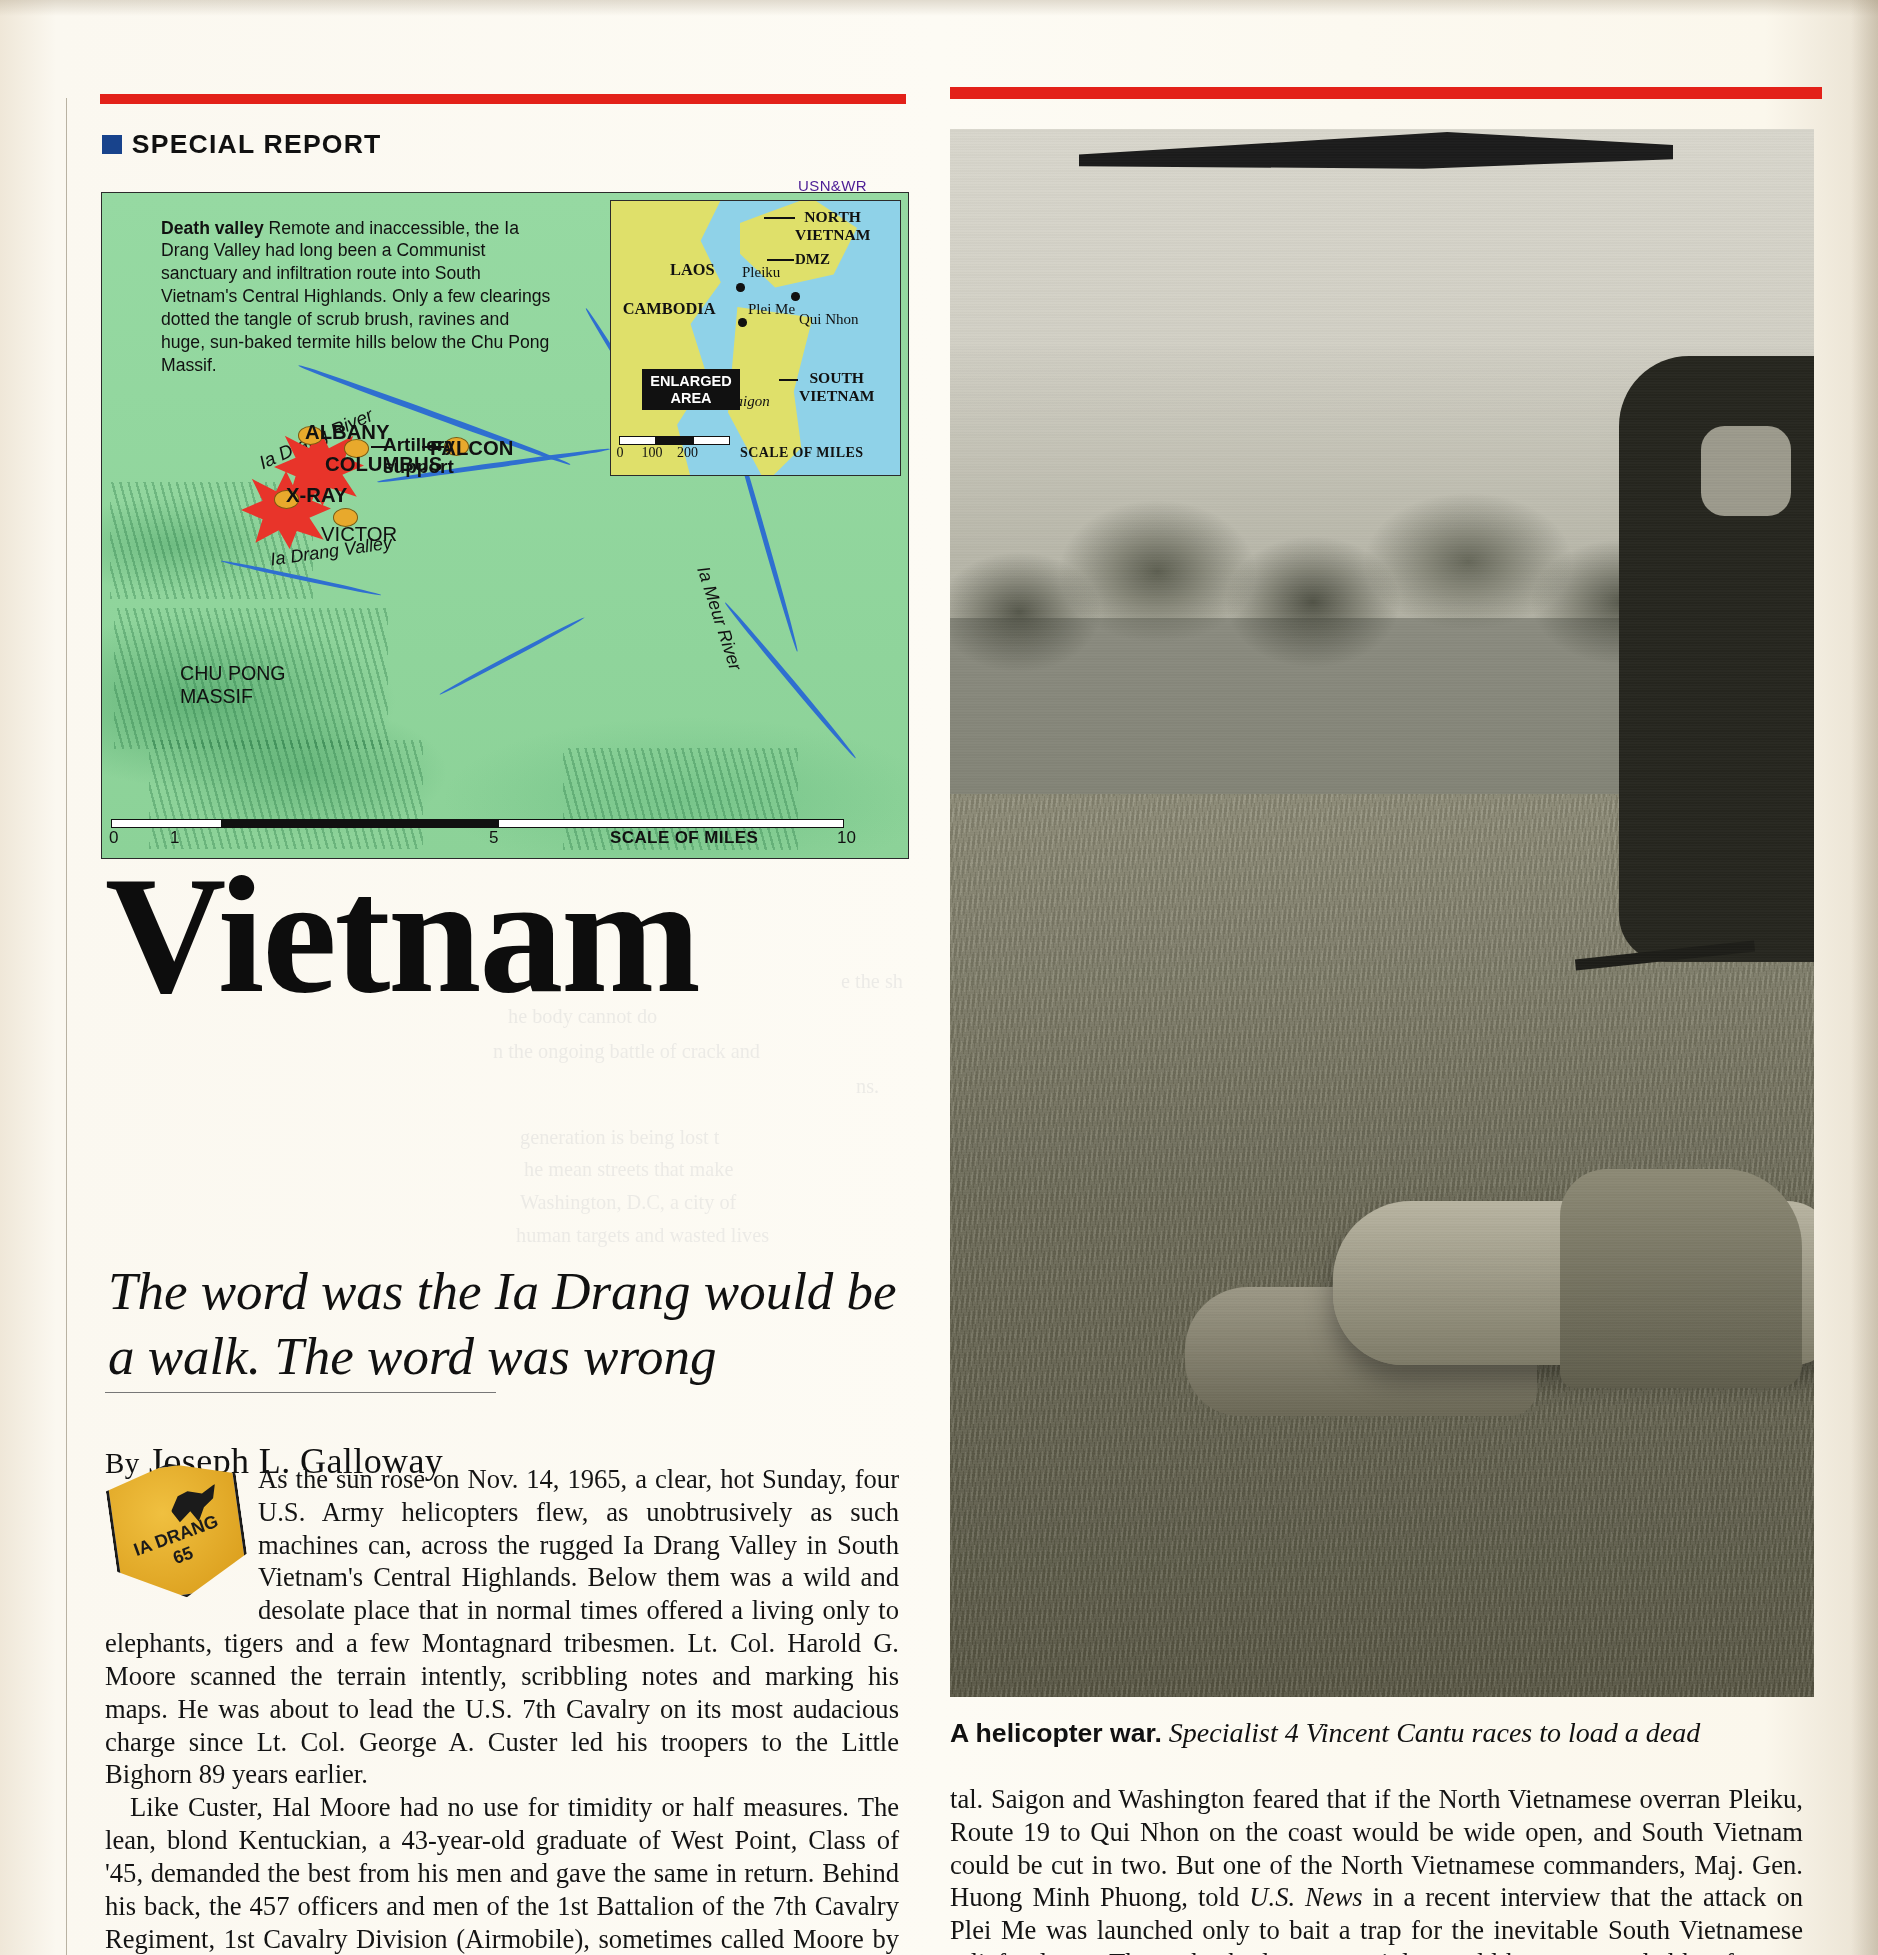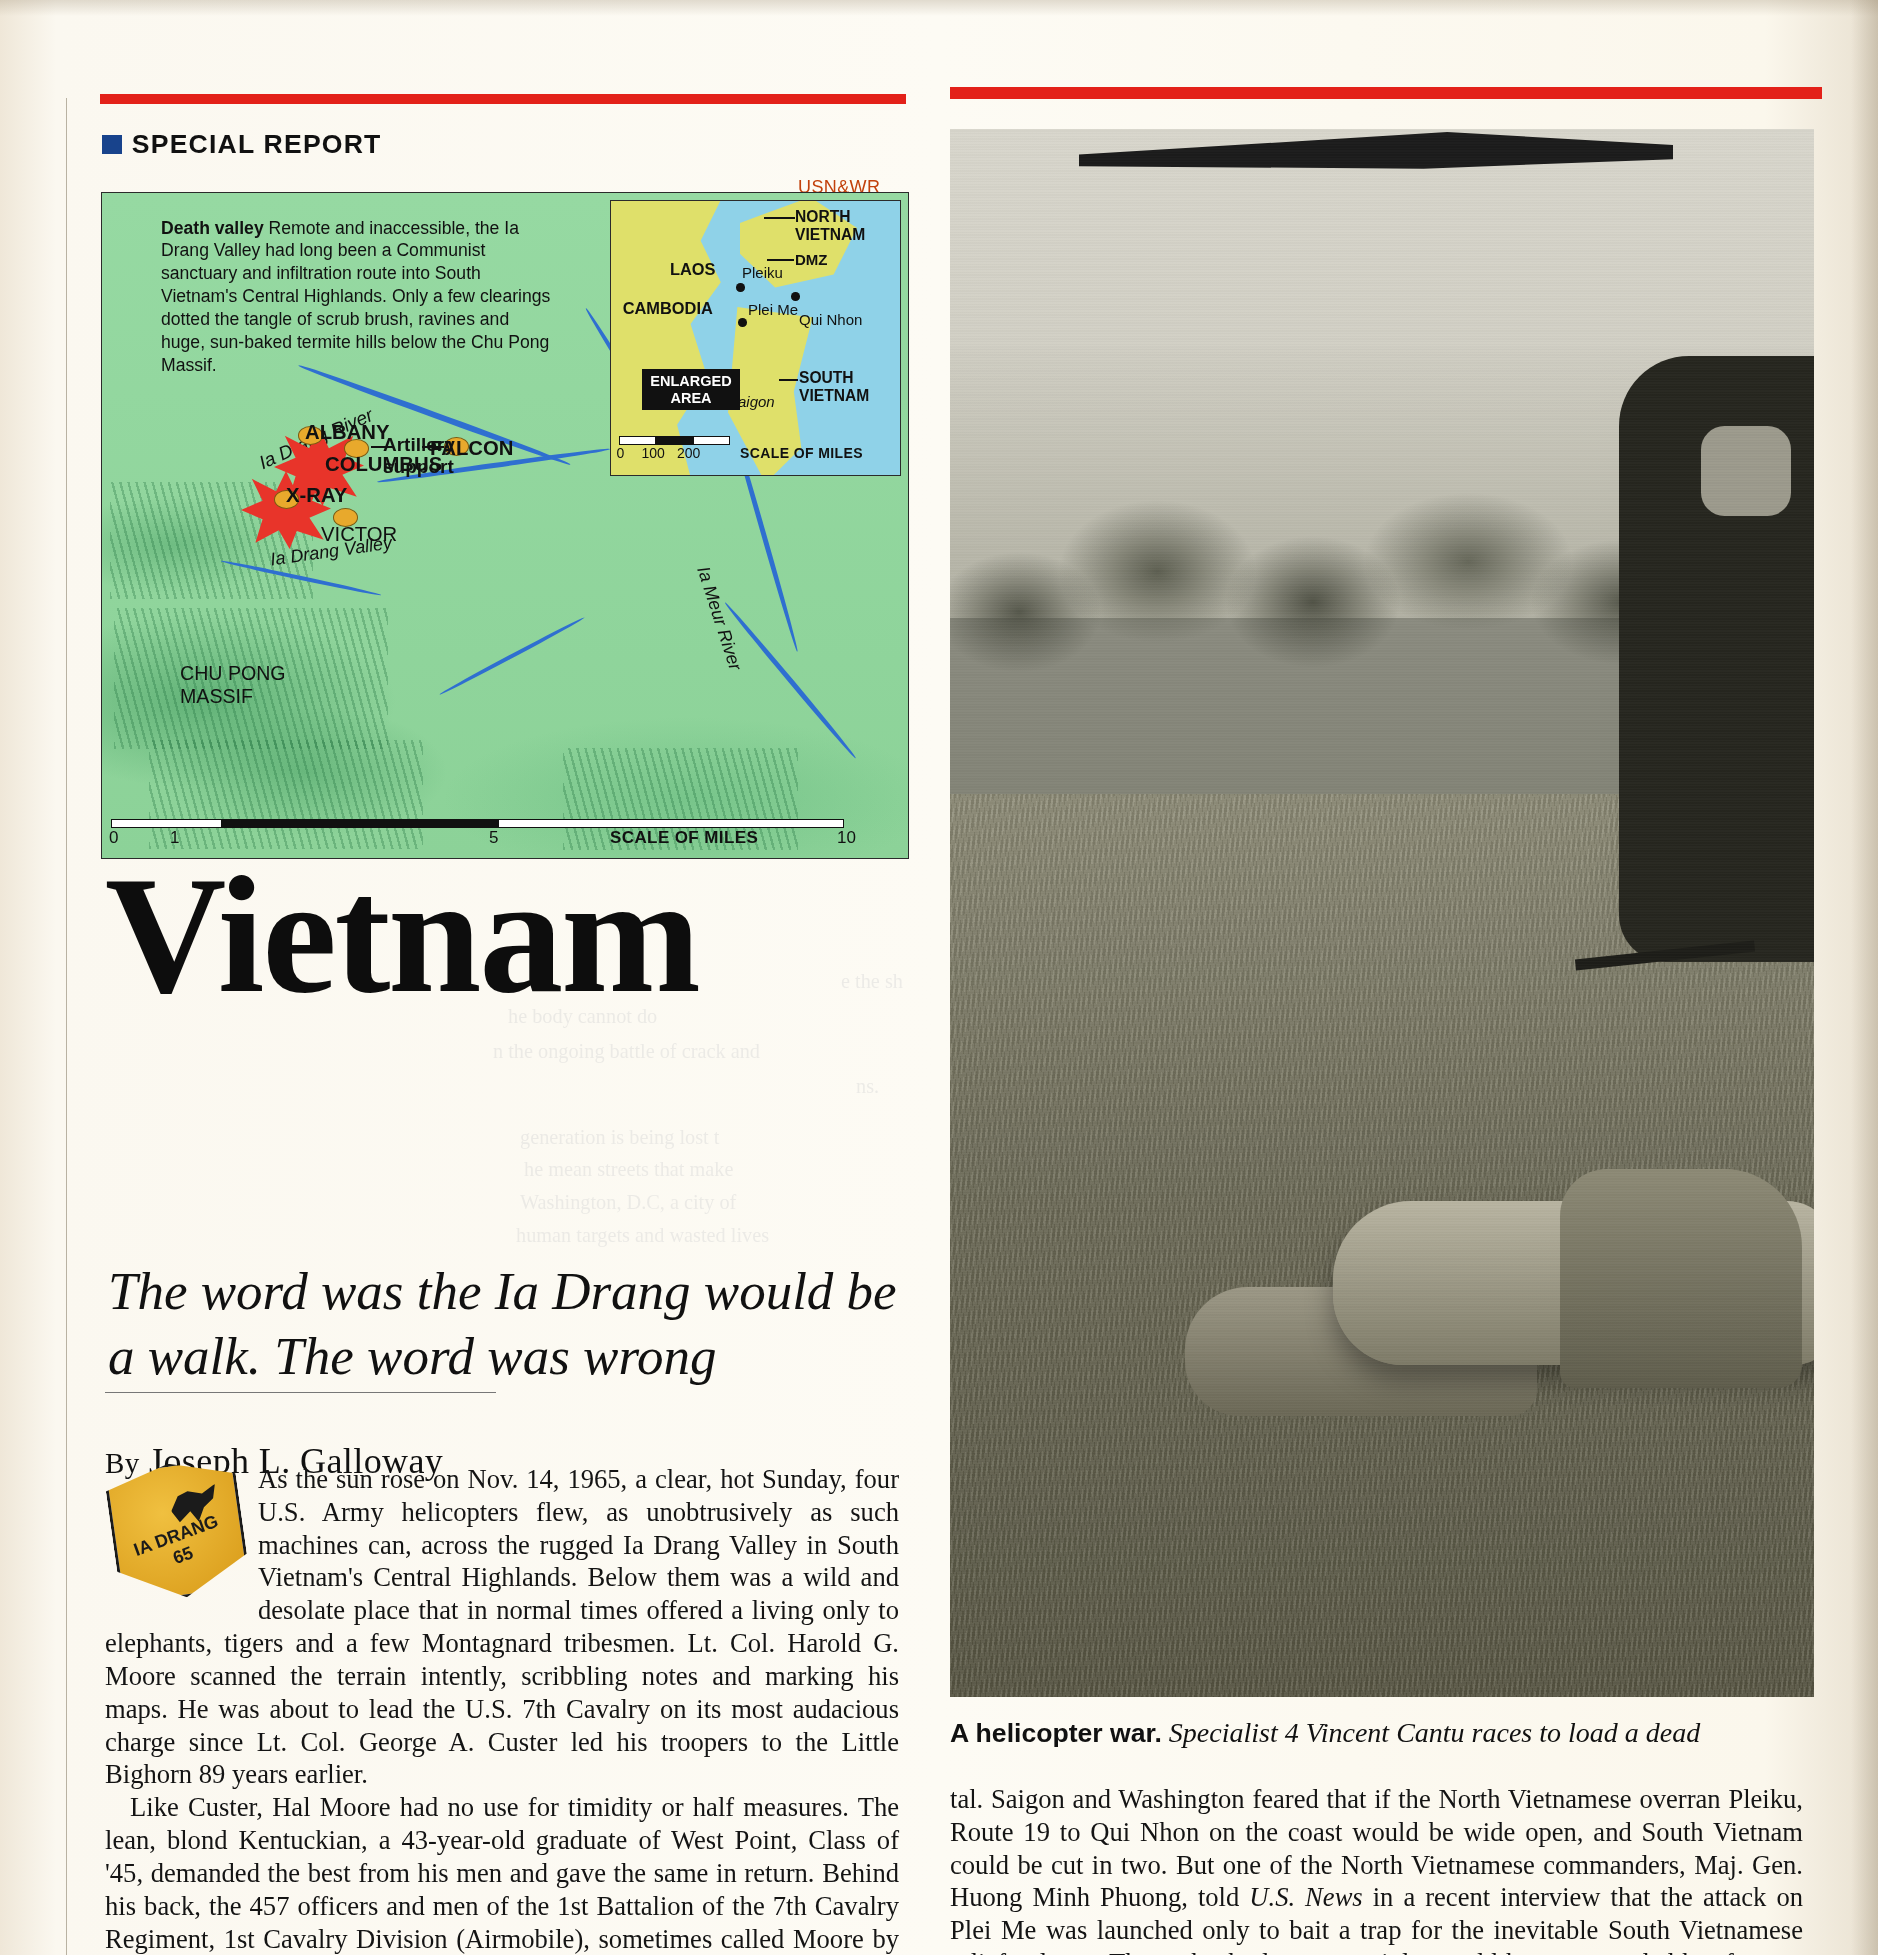--- a/index.html
+++ b/index.html
@@ -27,21 +27,21 @@
 
   
   .vrule{position:absolute;left:66px;top:98px;width:1.2px;height:2307px;background:#b9b2a2;}
 
   
   .special-report{position:absolute;left:102px;top:129px;display:flex;align-items:center;gap:10.2px;}
   .sr-square{width:19.6px;height:19.6px;background:#18438c;}
   .sr-text{font-family:"Liberation Sans",sans-serif;font-weight:bold;font-size:26.6px;letter-spacing:1.2px;color:#111;}
 
   .usnwr-credit{position:absolute;left:798px;top:177px;font-family:"Liberation Sans",sans-serif;
-      font-size:18px;color:#c2410c;letter-spacing:0.4px;}
+      font-size:15px;color:#4c1d95;letter-spacing:0.4px;}
 
   
   .map{position:absolute;left:101px;top:192px;width:806px;height:665px;
        background:#8fd49b;border:1.2px solid #2b2b2b;overflow:hidden;}
   .map-relief{position:absolute;inset:0;
     background:
       radial-gradient(ellipse 274px 125px at 102px 508px, rgba(60,150,90,.55), rgba(60,150,90,0) 70%),
       radial-gradient(ellipse 203px 94px at 203px 579px, rgba(60,150,90,.45), rgba(60,150,90,0) 70%),
       radial-gradient(ellipse 164px 70px at 70px 352px, rgba(60,150,90,.40), rgba(60,150,90,0) 70%),
       radial-gradient(ellipse 352px 117px at 587px 606px, rgba(70,165,105,.30), rgba(70,165,105,0) 70%),
@@ -53,21 +53,21 @@
   .map-caption b{font-weight:bold;}
   
   .river{position:absolute;background:#2f6fd0;border-radius:50%;}
   .map-label{position:absolute;font-family:"Liberation Sans",sans-serif;color:#111;}
   .lz-dot{position:absolute;width:23px;height:17px;background:#e8a92c;border:1.2px solid #7a5a11;border-radius:50%/50%;}
   .burst{position:absolute;width:90px;height:78px;background:#e8342a;
      clip-path:polygon(50% 0%,61% 26%,88% 10%,79% 38%,100% 48%,76% 60%,92% 88%,62% 77%,54% 100%,42% 76%,16% 92%,24% 62%,0% 50%,24% 38%,12% 10%,39% 26%);}
   
   .inset{position:absolute;right:7px;top:7px;width:289px;height:274px;background:#8fd2e8;border:1.2px solid #2b2b2b;overflow:hidden;}
   .inset-land{position:absolute;background:#dfe06a;}
-  .inset-label{position:absolute;font-family:Liberation Sans, sans-serif;color:#111;}
+  .inset-label{position:absolute;font-family:Liberation Serif, serif;color:#111;text-align:center;}
   .enlarged-box{position:absolute;left:31px;top:168px;width:98px;height:41px;background:#111;color:#fff;
      font-family:"Liberation Sans",sans-serif;font-weight:bold;font-size:14.5px;line-height:1.15;
      display:flex;align-items:center;justify-content:center;text-align:center;}
   .city-dot{position:absolute;width:8.6px;height:8.6px;border-radius:50%;background:#111;}
   .red-star{position:absolute;color:#e8342a;font-size:24px;line-height:1;}
   .scalebar{position:absolute;display:flex;align-items:center;}
   .scalebar .seg{height:7px;border:1.2px solid #111;}
   .arrow-line{position:absolute;background:#111;height:1.6px;}
 
   

